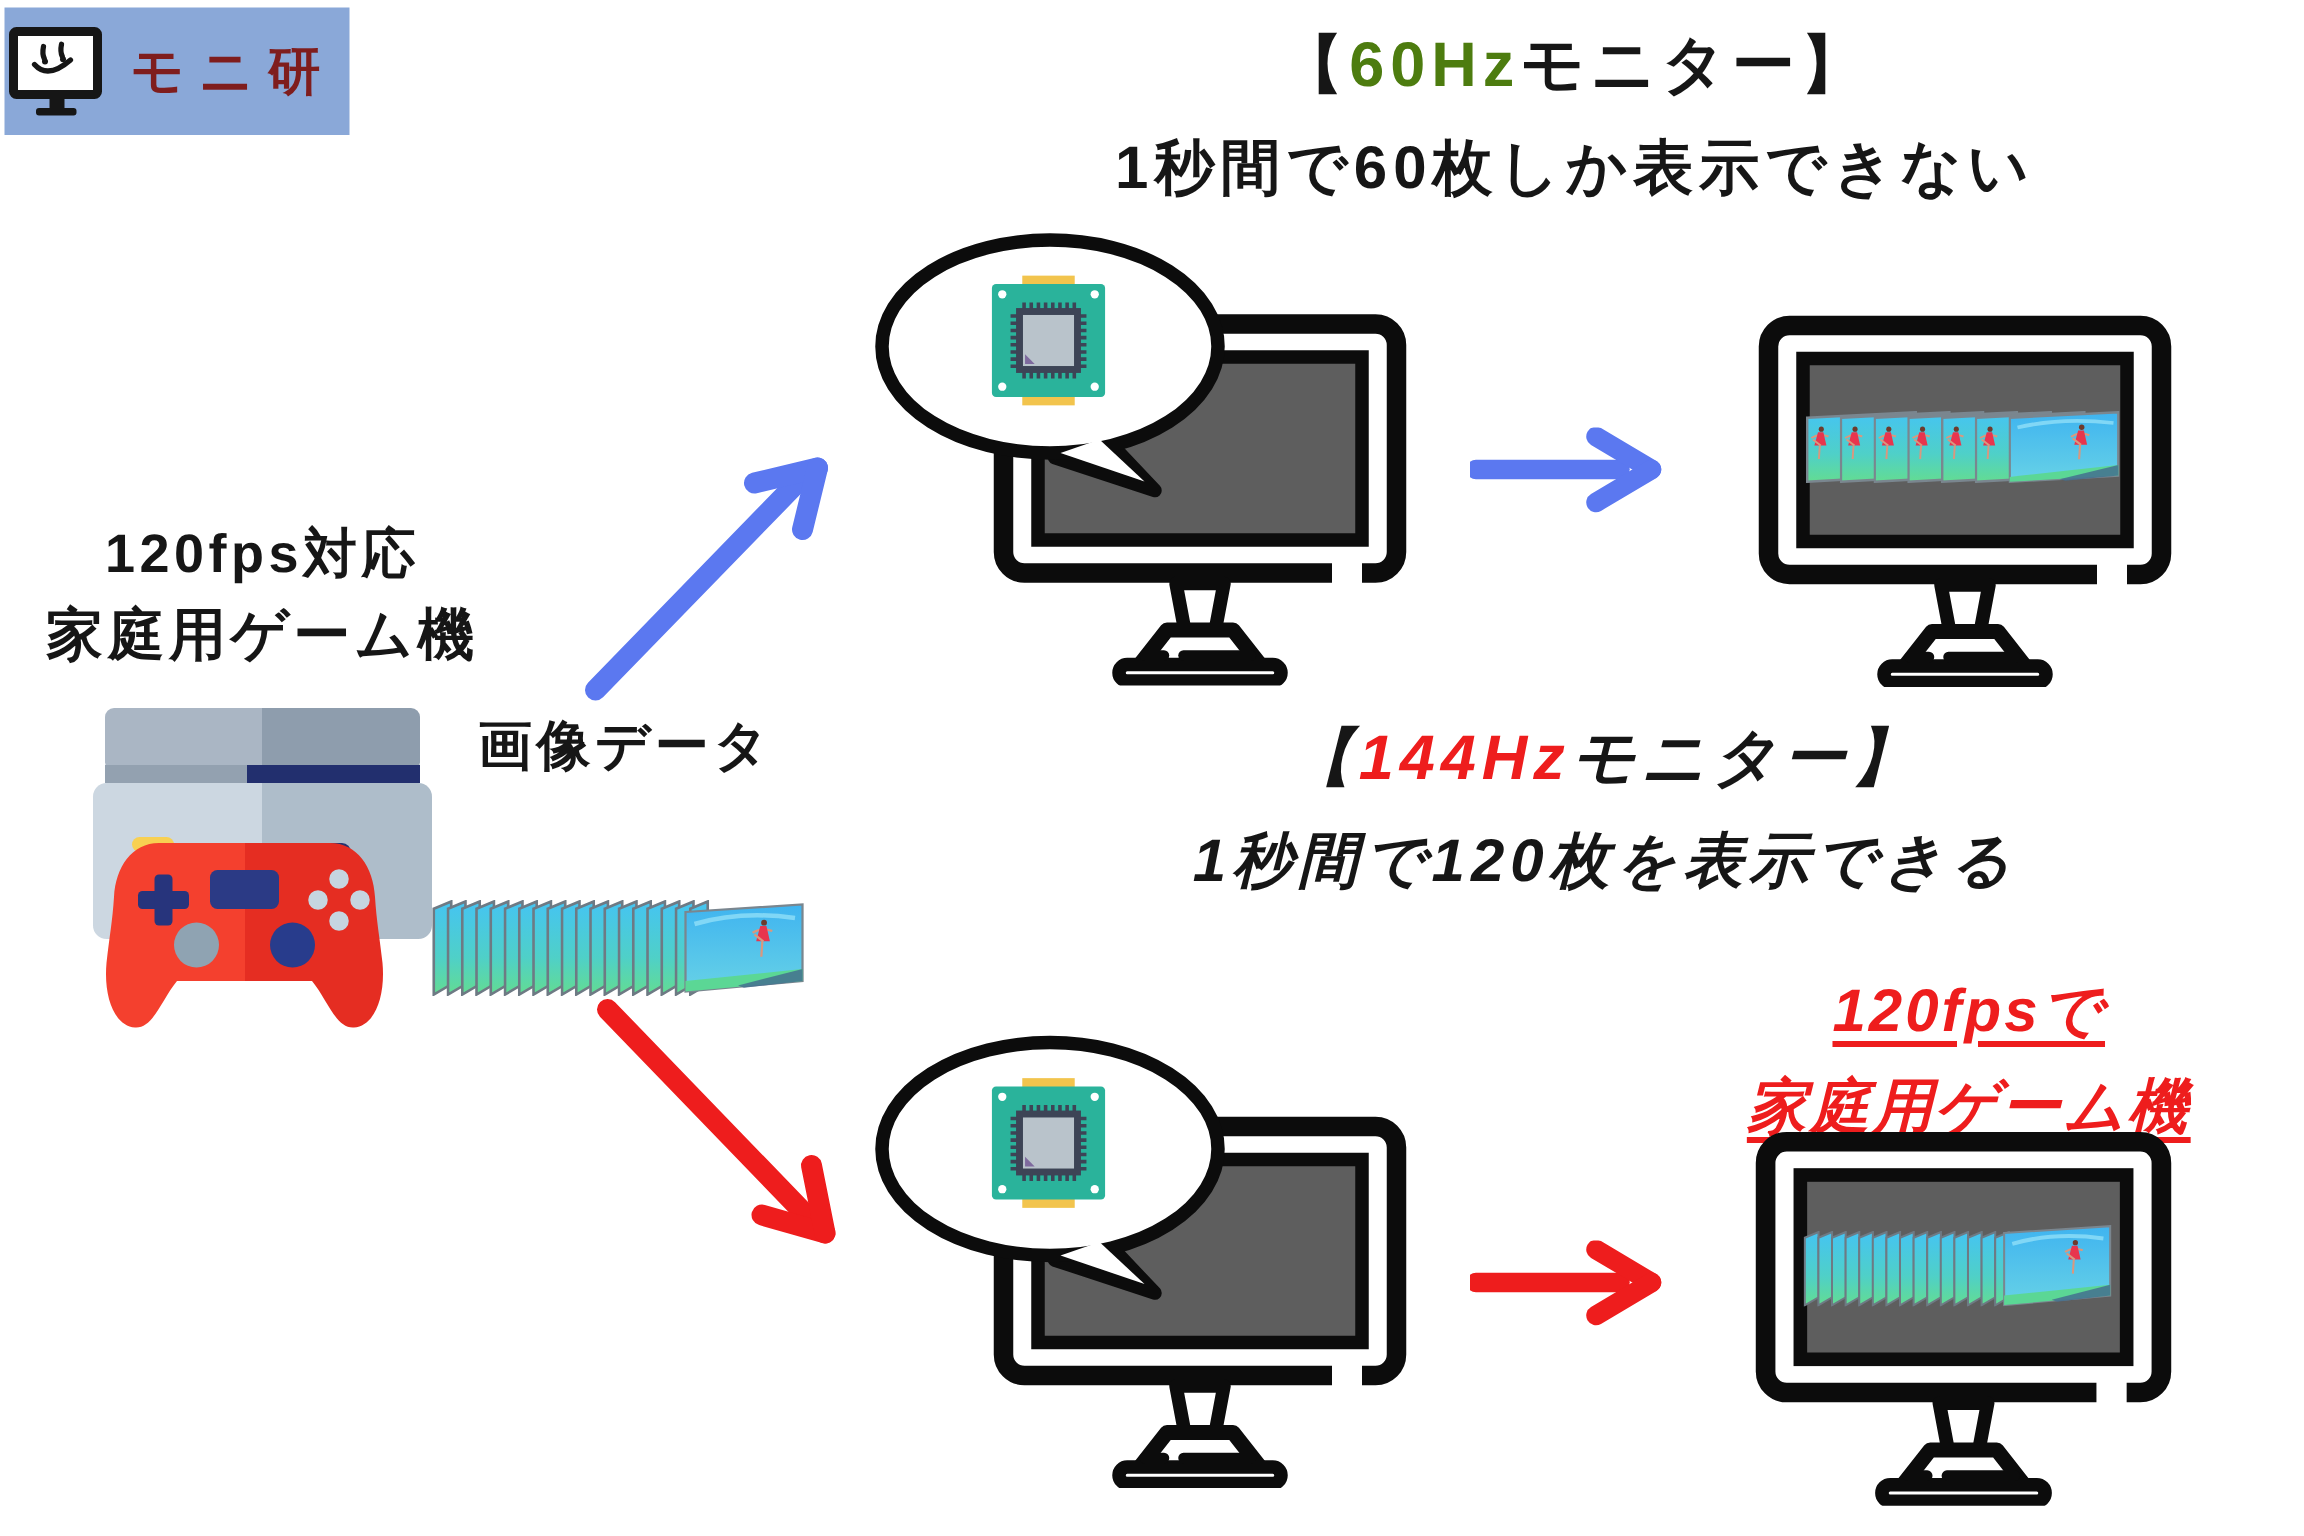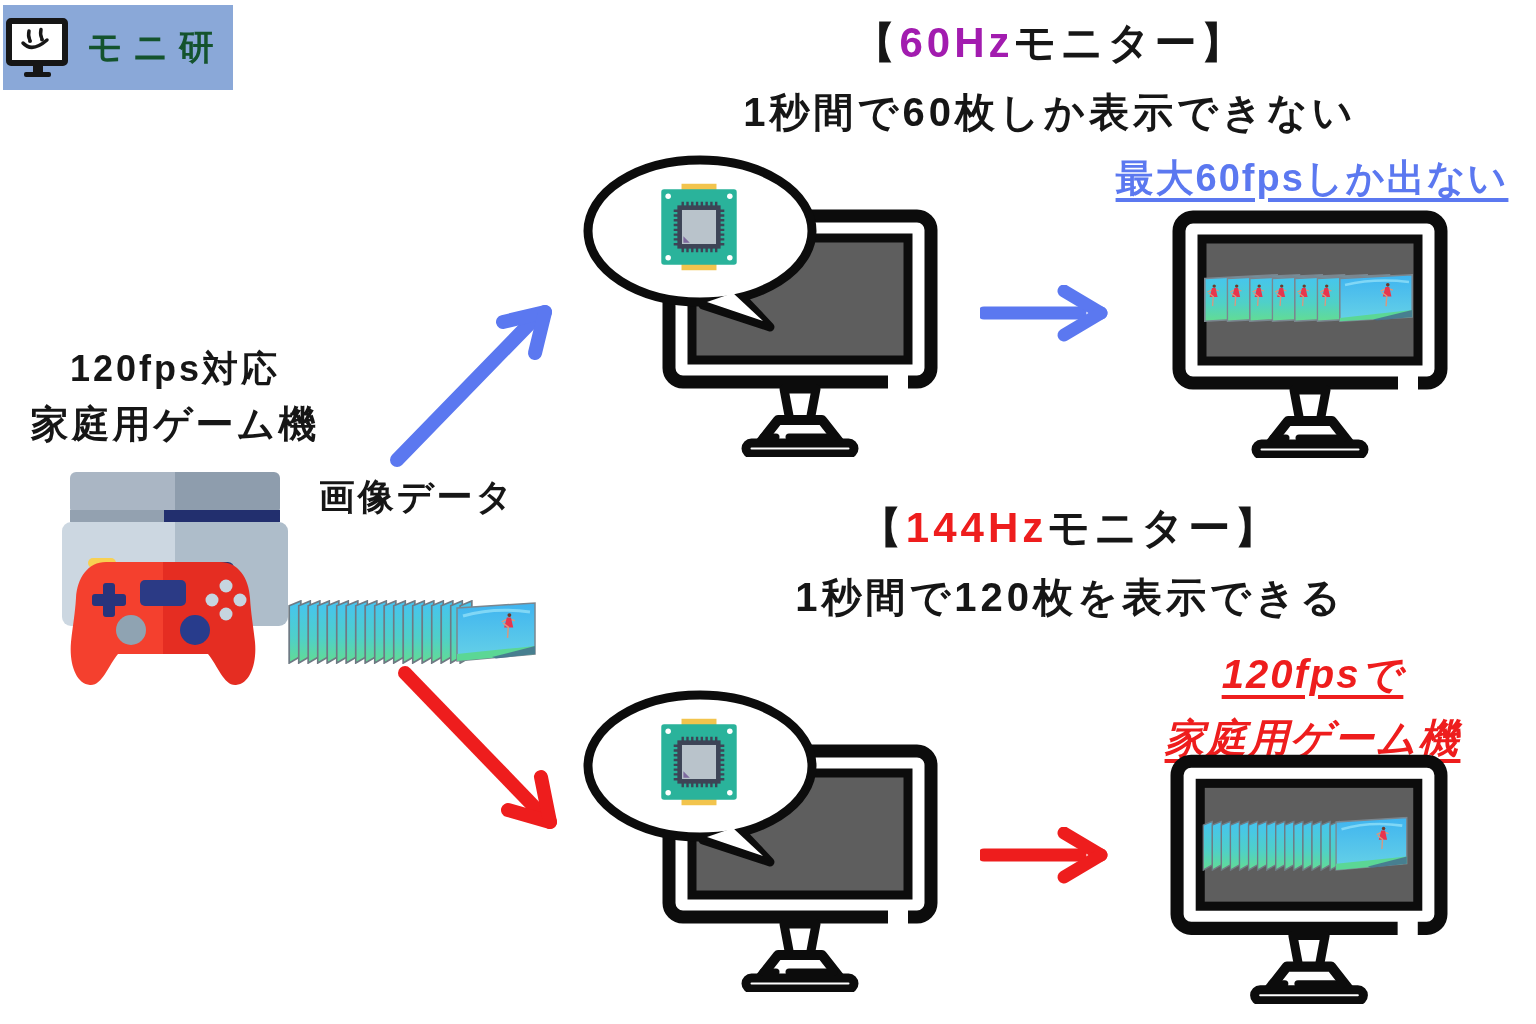--- a/index.html
+++ b/index.html
@@ -3,27 +3,27 @@
 <meta charset="utf-8">
 <style>
   html,body{margin:0;padding:0;background:#ffffff;}
   .canvas{position:relative;width:1536px;height:1024px;overflow:hidden;background:#ffffff;
           font-family:"Liberation Sans","DejaVu Sans",sans-serif;color:#161616;}
   .abs{position:absolute;}
   .txt{font-weight:800;line-height:1.2;white-space:nowrap;}
   .center{text-align:center;}
   
   .logo{left:3px;top:5px;width:230px;height:85px;background:#8aa8d8;display:flex;align-items:center;}
-  .logo-text{color:#14532d;font-size:35px;font-weight:800;letter-spacing:10px;margin-left:12px;}
+  .logo-text{color:#7f1d1d;font-size:35px;font-weight:800;letter-spacing:10px;margin-left:12px;}
   
   .head60{left:640px;top:18px;width:820px;}
-  .head144{left:660px;top:503px;width:820px;}
+  .head144{left:660px;top:480px;width:820px;font-style:italic;}
   .head-l1{font-size:42px;letter-spacing:4px;}
   .head-l2{font-size:40px;letter-spacing:4px;margin-top:20px;}
-  .rate-blue{color:#a21caf;}
+  .rate-blue{color:#4d7c0f;}
   .rate-red{color:#ee1d1d;}
   .note60{left:1088px;top:156px;width:448px;font-size:38px;letter-spacing:2px;color:#5b78f0;
           text-decoration:underline;text-decoration-thickness:4px;text-underline-offset:7px;}
   .note144{left:1140px;top:642px;width:345px;font-size:40px;letter-spacing:2px;color:#ee1d1d;line-height:1.6;font-style:italic;}
   .note144 div{text-decoration:underline;text-decoration-thickness:4px;text-underline-offset:7px;}
   
   .src-cap{left:25px;top:342px;width:300px;font-size:36px;letter-spacing:3px;line-height:1.5;}
   .src-cap .l2{font-size:38px;text-align:center;}
   .stack-cap{left:312px;top:470px;width:210px;font-size:36px;letter-spacing:3px;line-height:1.5;}
 </style>
@@ -143,21 +143,20 @@
       <path d="M30,49 h10 v6 h-10 z" fill="#161616"></path>
       <rect x="21" y="55" width="27" height="5" rx="2" fill="#161616"></rect>
     </svg>
     <span class="logo-text">モニ研</span>
   </div>
 
   <div class="abs txt center head60">
     <div class="head-l1"><span>【</span><span class="rate-blue">60Hz</span><span>モニター】</span></div>
     <div class="head-l2">1秒間で60枚しか表示できない</div>
   </div>
-  <div class="abs txt center note60">最大60fpsしか出ない</div>
 
   <div class="abs txt center src-cap">
     <div class="l1">120fps対応</div>
     <div class="l2">家庭用ゲーム機</div>
   </div>
 
   <svg class="abs" style="left:56px;top:470px" width="238" height="228" viewBox="0 0 238 228">
     <rect x="14" y="2" width="210" height="42" rx="6" fill="url(#glid)"></rect>
     <rect x="14" y="40" width="210" height="12" fill="url(#gstripe)"></rect>
     <rect x="6" y="52" width="226" height="104" rx="9" fill="url(#gbody)"></rect>

